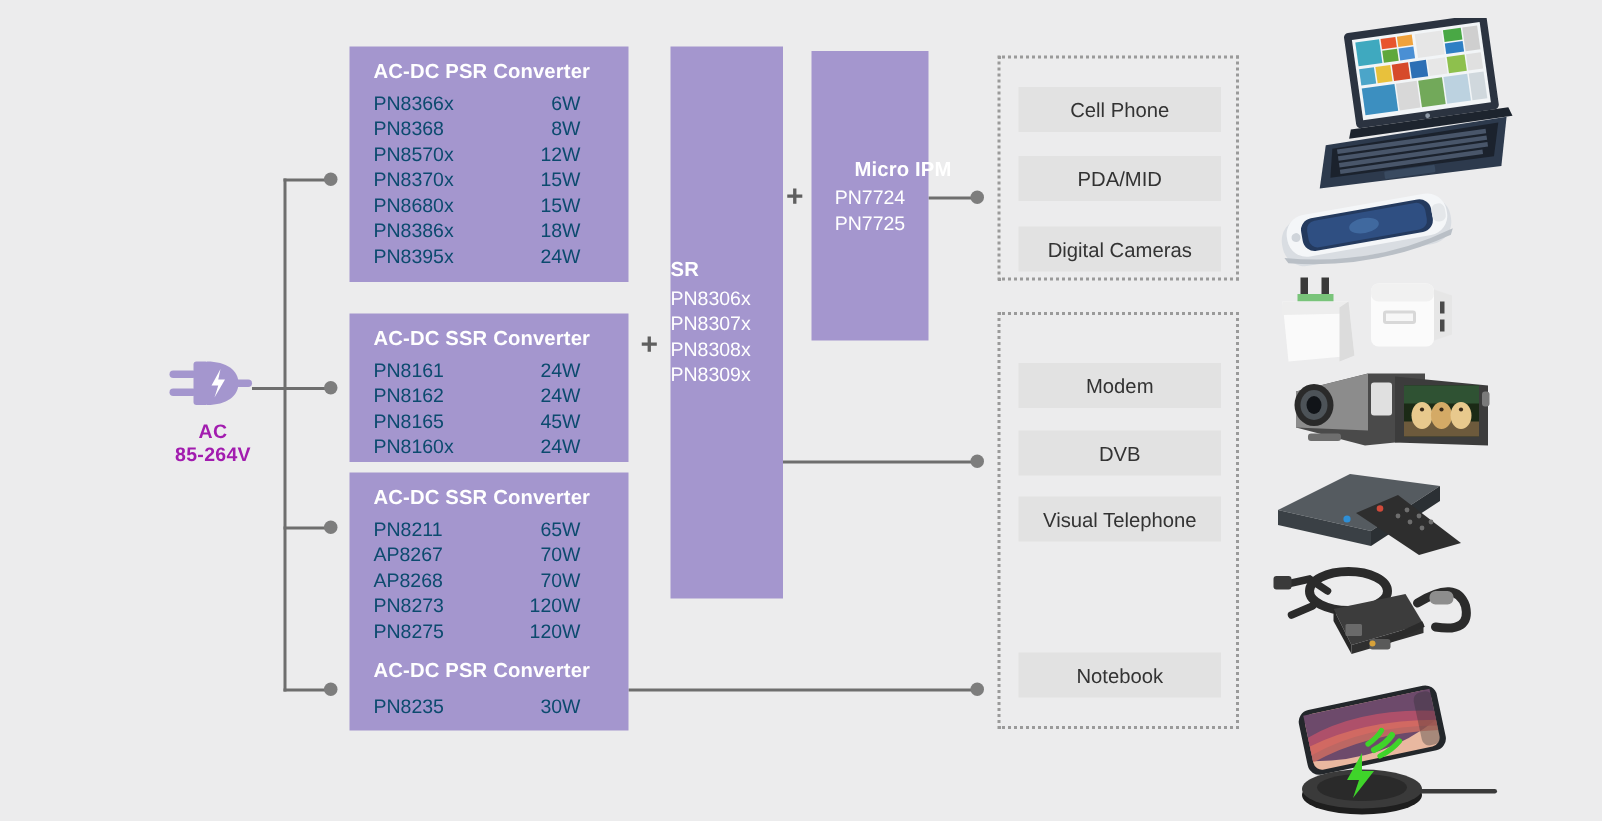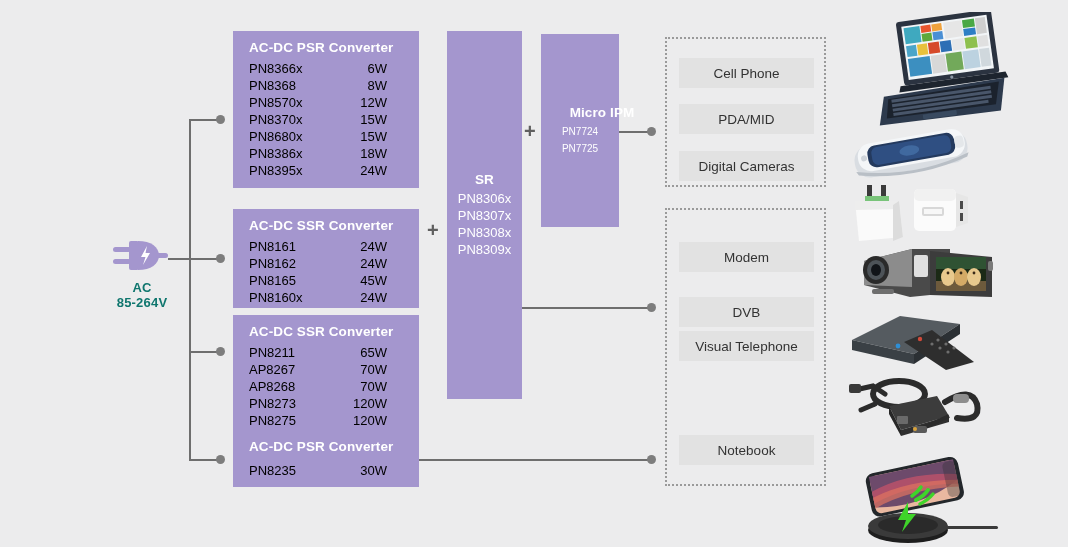--- a/index.html
+++ b/index.html
@@ -15,64 +15,64 @@
   
   .wire{position:absolute;background:#6e6e6e;}
   .wire-h{height:2px;}
   .wire-v{width:2px;}
   .dot{position:absolute;width:9px;height:9px;border-radius:50%;background:#7d7d7d;}
 
   
   #ac-source{position:absolute;left:96px;top:236px;width:92px;text-align:center;}
   .plug-svg{display:block;margin:0 auto;}
   .ac-label{
-    font-size:13px;font-weight:bold;color:#0f766e;line-height:15px;
+    font-size:13px;font-weight:bold;color:#a21caf;line-height:15px;
     margin-top:4px;letter-spacing:.2px;
   }
 
   
   .pblock{
     position:absolute;background:#a496ce;color:#ffffff;
     box-sizing:border-box;
   }
   .pblock .ptitle{
     font-size:13.5px;font-weight:bold;text-align:center;
     letter-spacing:.1px;white-space:nowrap;
   }
   .prow{
     display:flex;justify-content:space-between;
-    font-size:13px;line-height:17px;color:#000000;
+    font-size:13px;line-height:17px;color:#0c4a6e;
   }
   .prow .pn{text-align:left;}
   .prow .pw{text-align:right;}
 
   
   .conv{left:233px;width:186px;padding:9px 32px 10px 16px;}
   #conv-1{top:31px;height:157px;}
   #conv-2{top:209px;height:99px;}
   #conv-3{top:315px;height:115px;}
   #conv-4{top:430px;height:57px;}
   #conv-1 .ptitle,#conv-2 .ptitle,#conv-3 .ptitle,#conv-4 .ptitle{margin-bottom:5px;}
   #conv-4 .prow{margin-top:8px;}
 
   
   #sr-block{
     left:447px;top:31px;width:75px;height:368px;
-    display:flex;flex-direction:column;justify-content:center;align-items:center;
+    display:flex;flex-direction:column;justify-content:center;align-items:flex-start;
   }
   #sr-block .ptitle{margin-bottom:3px;}
   .sr-pn{font-size:13px;line-height:17px;text-align:center;}
 
   
   #ipm-block{
     left:541px;top:34px;width:78px;height:193px;
     display:flex;flex-direction:column;justify-content:center;align-items:center;
   }
   #ipm-block .ptitle{margin-bottom:3px;margin-left:44px;}
-  .ipm-pn{font-size:10px;line-height:17px;text-align:left;}
+  .ipm-pn{font-size:13px;line-height:17px;text-align:left;}
 
   
   .plus{
     position:absolute;font-size:20px;font-weight:bold;color:#5f5f5f;
     line-height:1;
   }
   #plus-left{left:427px;top:220px;}
   #plus-right{left:524px;top:121px;}
 
   
@@ -241,21 +241,21 @@
   </div>
 
   <div class="appgroup" id="appgroup-1">
     <div class="appbox" style="top:19px;">Cell Phone</div>
     <div class="appbox" style="top:65px;">PDA/MID</div>
     <div class="appbox" style="top:112px;">Digital Cameras</div>
   </div>
 
   <div class="appgroup" id="appgroup-2">
     <div class="appbox" style="top:32px;">Modem</div>
-    <div class="appbox" style="top:87px;">DVB</div>
+    <div class="appbox" style="top:77px;">DVB</div>
     <div class="appbox" style="top:121px;">Visual Telephone</div>
     <div class="appbox" style="top:225px;">Notebook</div>
   </div>
 
   <div class="photo" style="left:855px;top:12px;">
     <svg width="180" height="120" viewBox="0 0 180 120">
       <g transform="rotate(-8 90 60)">
 
         <rect x="48" y="4" width="96" height="64" rx="3" fill="#2b3340"></rect>
         <rect x="53" y="9" width="86" height="54" fill="#f2f5f7"></rect>

